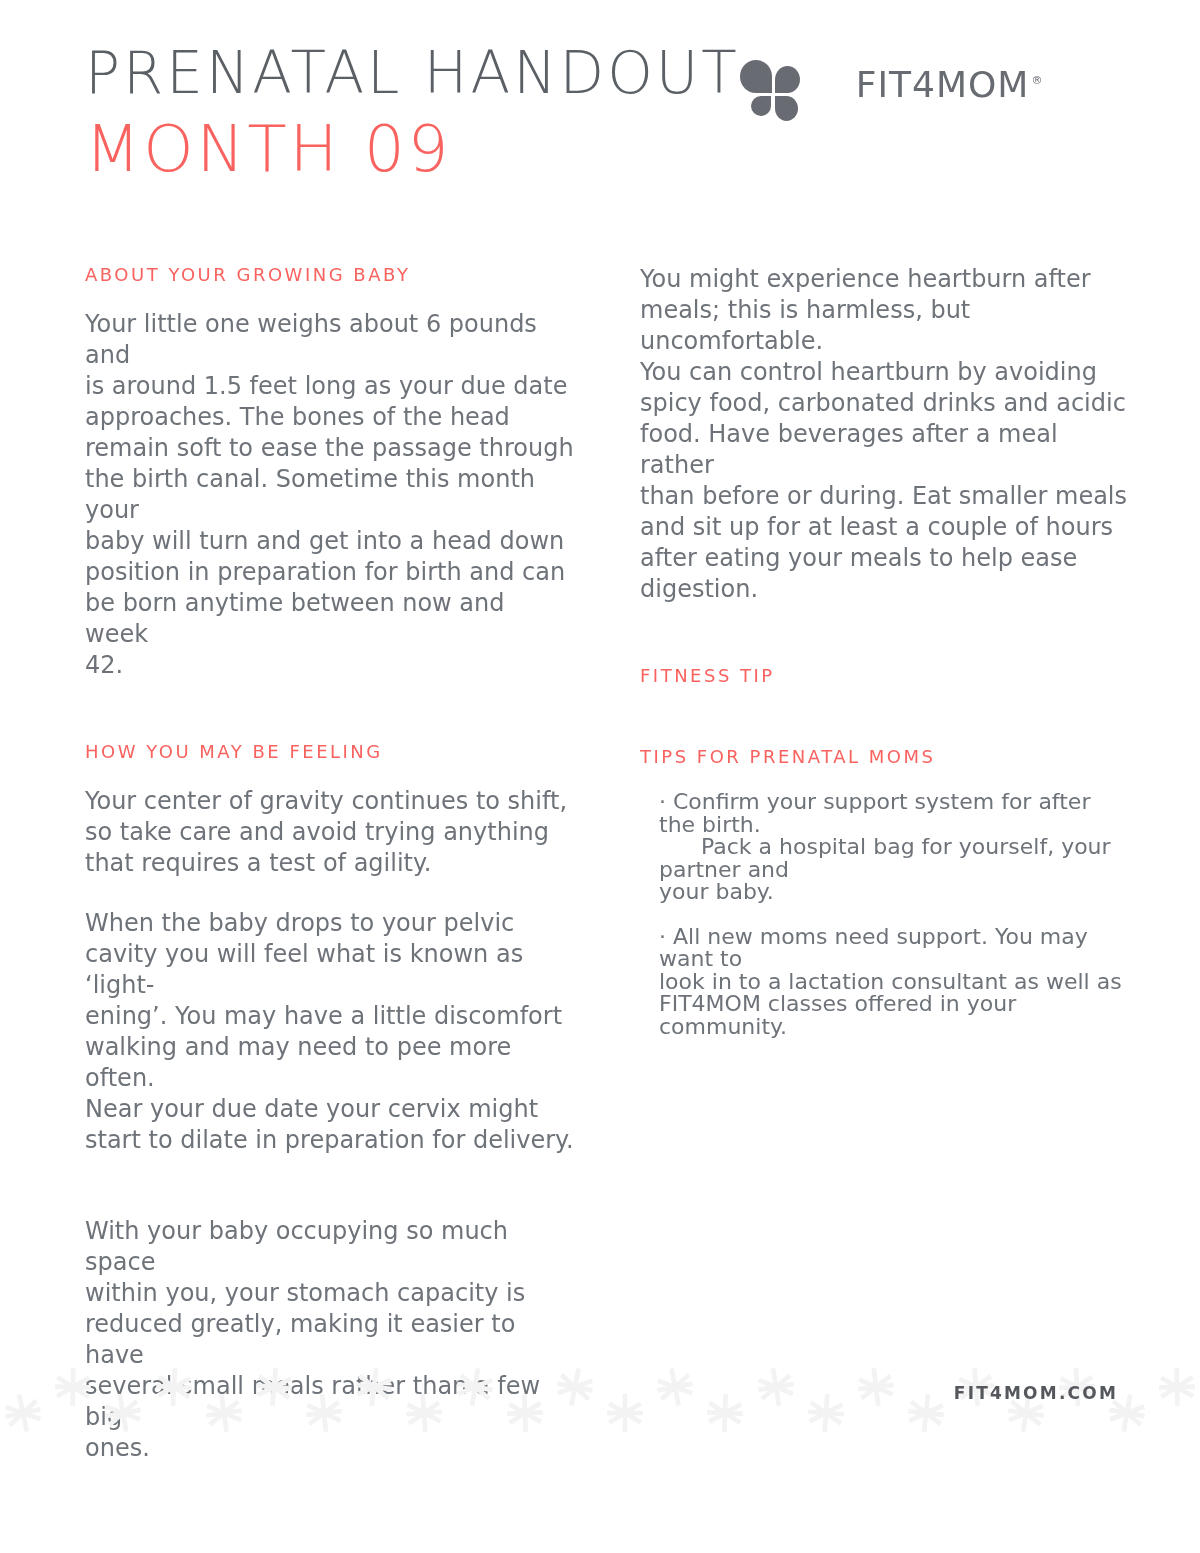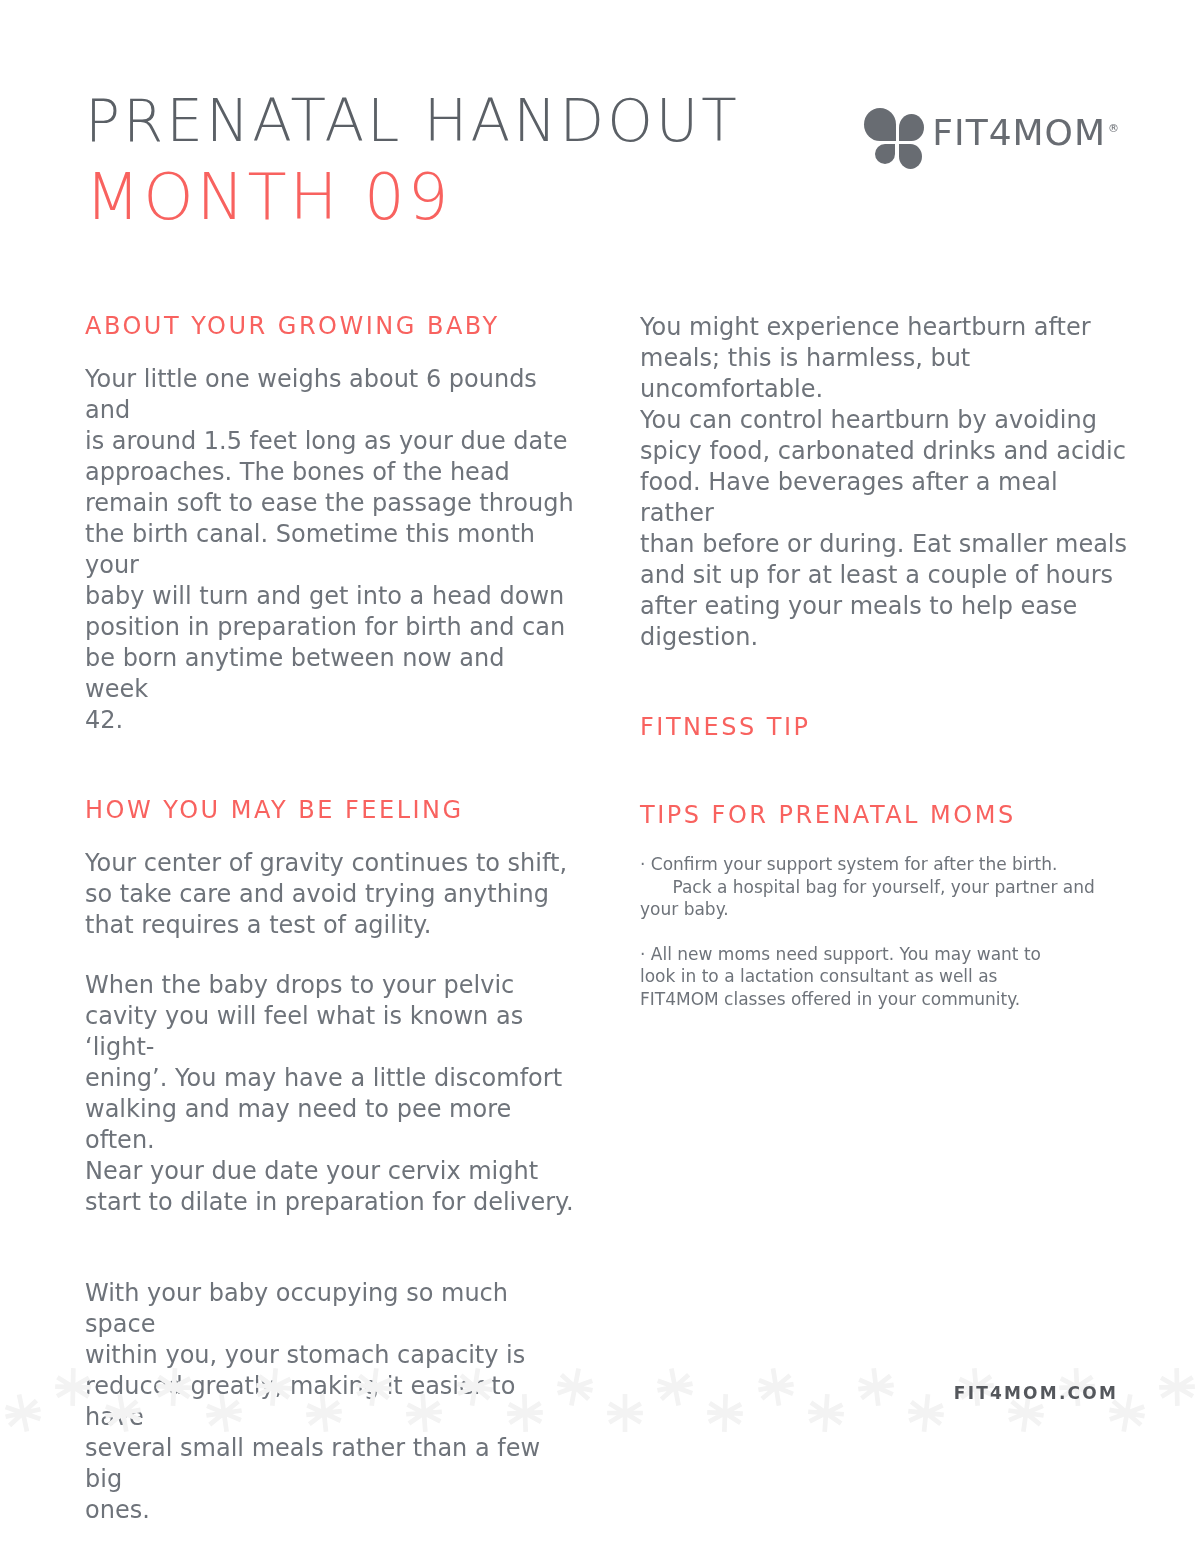--- a/index.html
+++ b/index.html
@@ -17,23 +17,23 @@
     width:1200px;
     height:1553px;
     margin:0 auto;
     background:#ffffff;
     overflow:hidden;
     font-family:"DejaVu Sans","Liberation Sans",sans-serif;
   }
   
   .header{
     display:flex;
-    justify-content:space-between;
+    justify-content:flex-start;
     align-items:flex-start;
-    padding:88px 80px 0 85px;
+    padding:40px 80px 0 85px;
   }
   .page-title{
     font-size:58px;
     font-weight:300;
     letter-spacing:3px;
     line-height:1.15;
     color:var(--title-gray);
     white-space:nowrap;
   }
   .page-subtitle{
@@ -42,20 +42,21 @@
     letter-spacing:3px;
     line-height:1.15;
     margin-top:6px;
     color:var(--accent);
     white-space:nowrap;
   }
   .logo{
     display:flex;
     align-items:center;
     margin-top:14px;
+    gap:48px;
   }
   .logo-icon{
     position:relative;
     width:60px;
     height:60px;
     margin-right:8px;
     flex:0 0 auto;
   }
   .petal{position:absolute;background:var(--logo-gray);}
   .p-tl{left:0;  top:6px;  width:32px;height:33px;border-radius:55% 55% 0 55%;}
@@ -76,38 +77,39 @@
   }
   
   .columns{
     display:flex;
     gap:65px;
     padding:78px 80px 0 85px;
   }
   .col{flex:0 0 490px;width:490px;}
   .section{margin-bottom:60px;}
   .sec-h{
-    font-size:24px;
+    font-size:18px;
     font-weight:400;
     letter-spacing:2.5px;
     color:var(--accent);
     margin:0 0 24px 0;
   }
   .body-p{
     font-size:24px;
     line-height:31px;
     color:var(--body-gray);
     white-space:pre-wrap;
   }
   .body-p + .body-p{margin-top:29px;}
   .tip-p{
-    font-size:17px;
+    font-size:22px;
     line-height:22.5px;
     color:var(--body-gray);
     white-space:pre-wrap;
+    margin-left:19px;
   }
   .tip-p + .tip-p{margin-top:22px;}
   
   .footer{
     position:absolute;
     left:0;right:0;
     bottom:105px;
     height:82px;
   }
   .stars{

